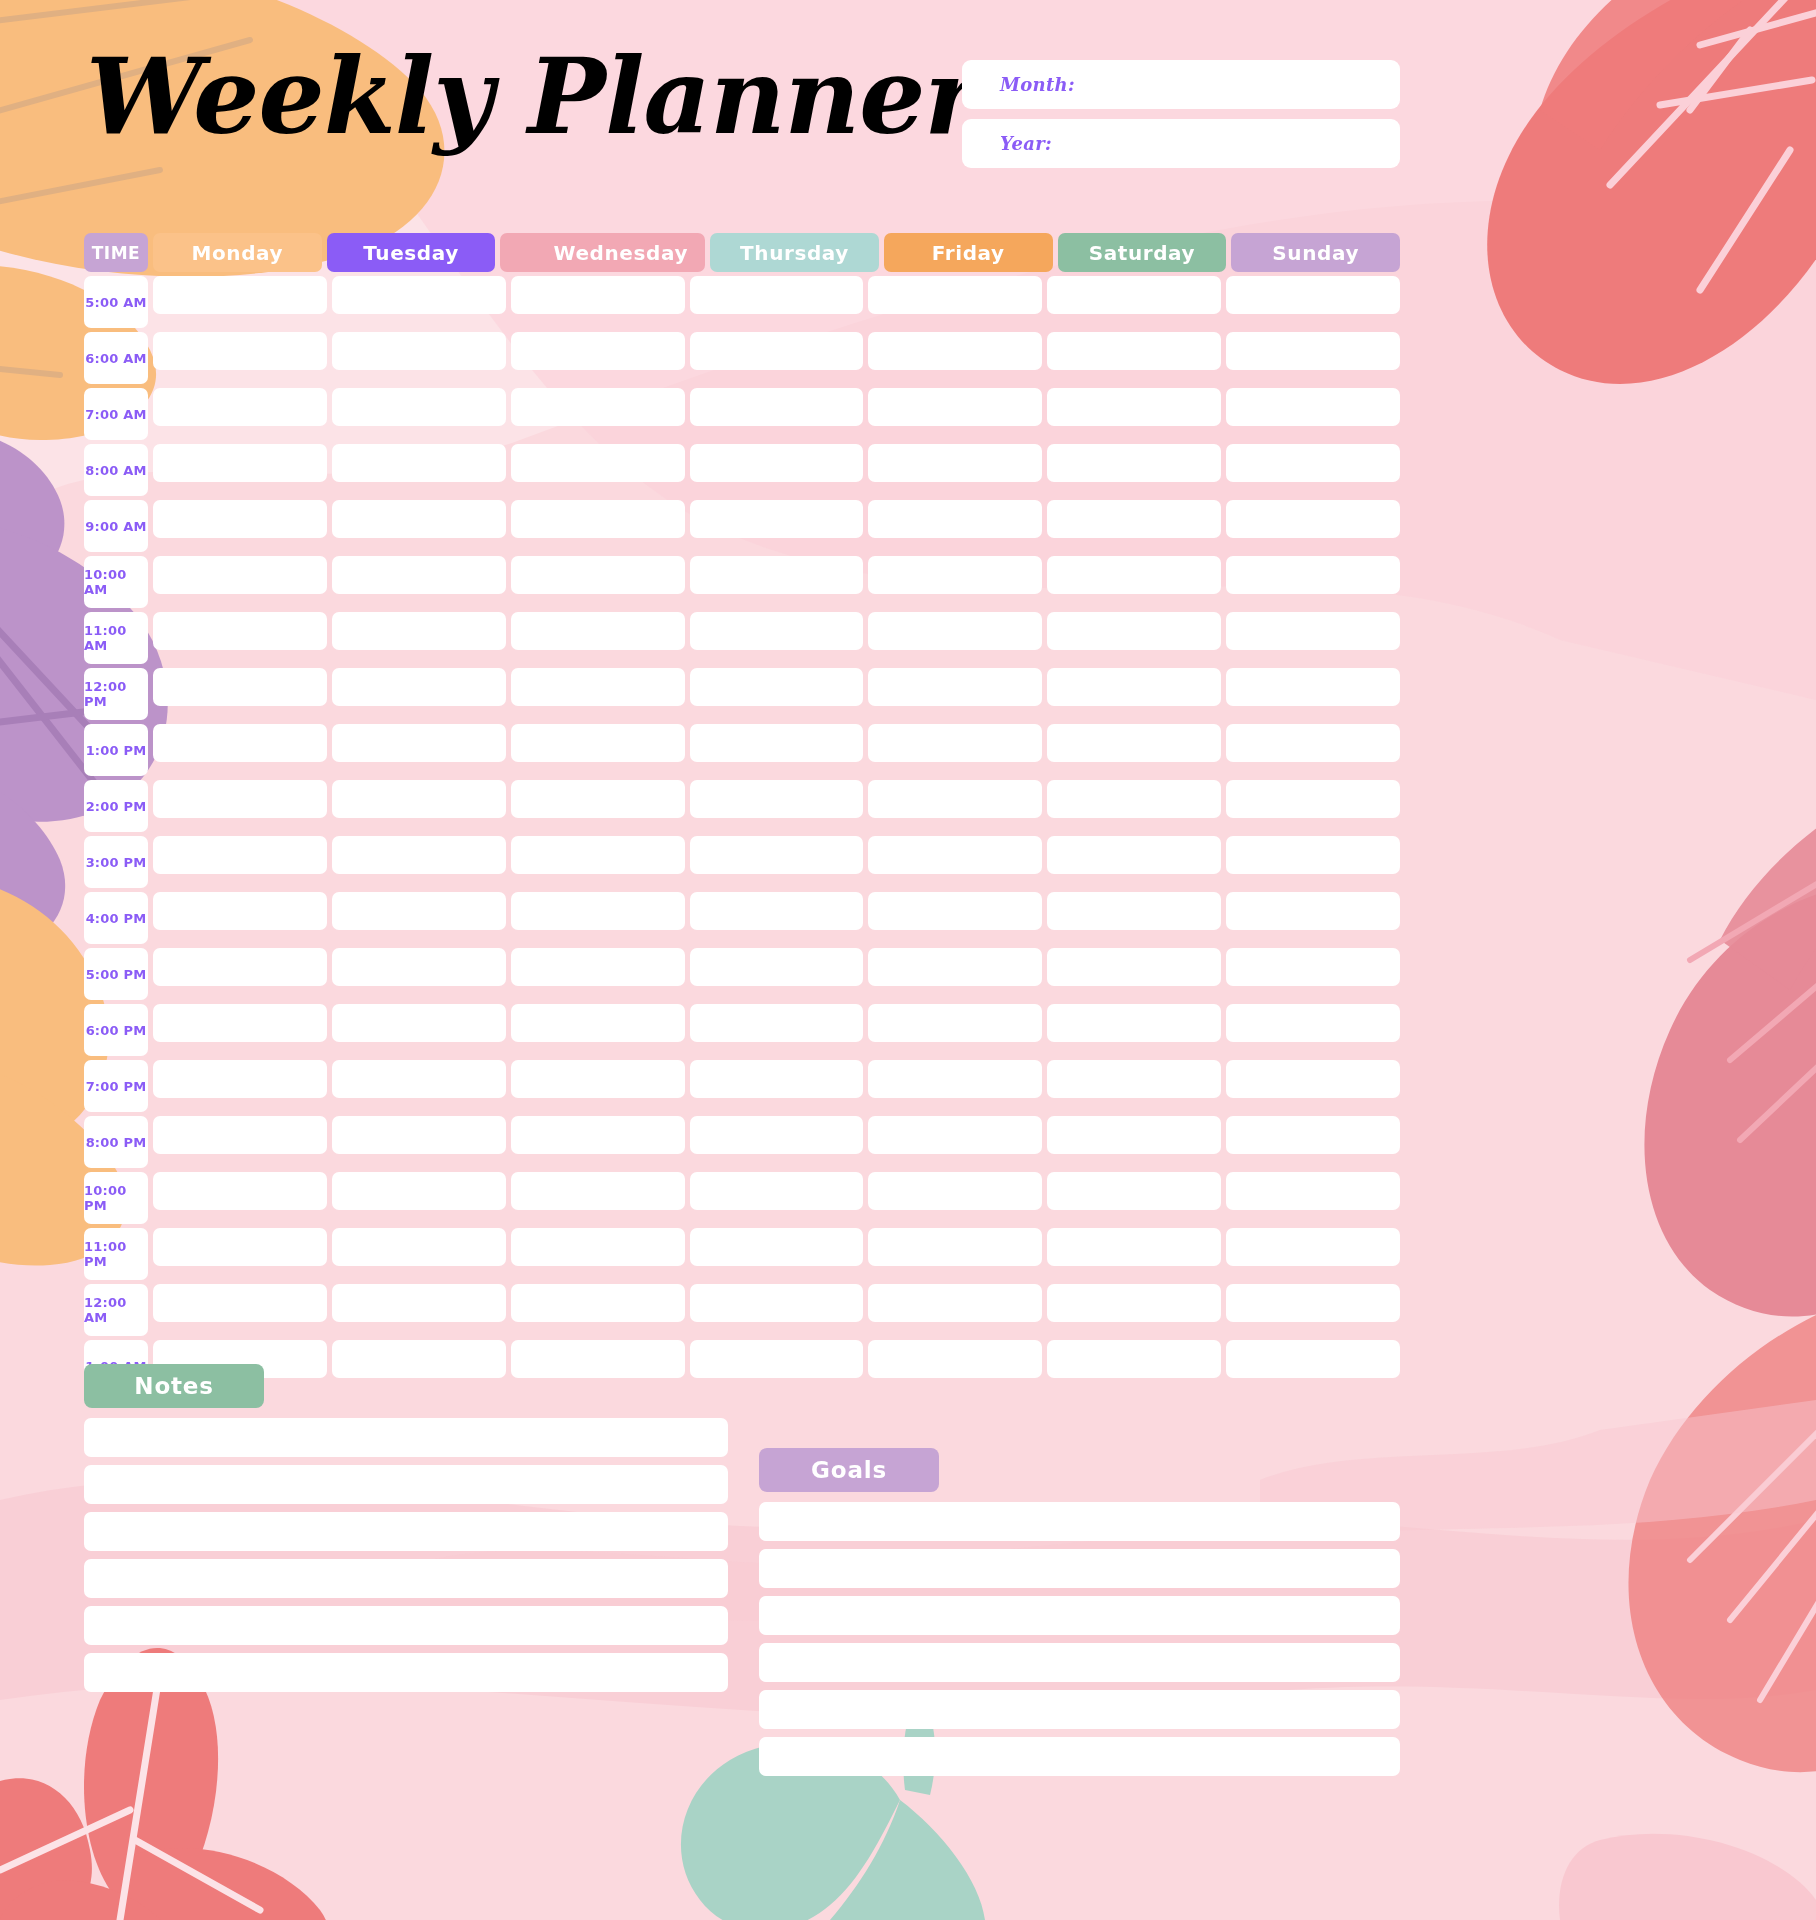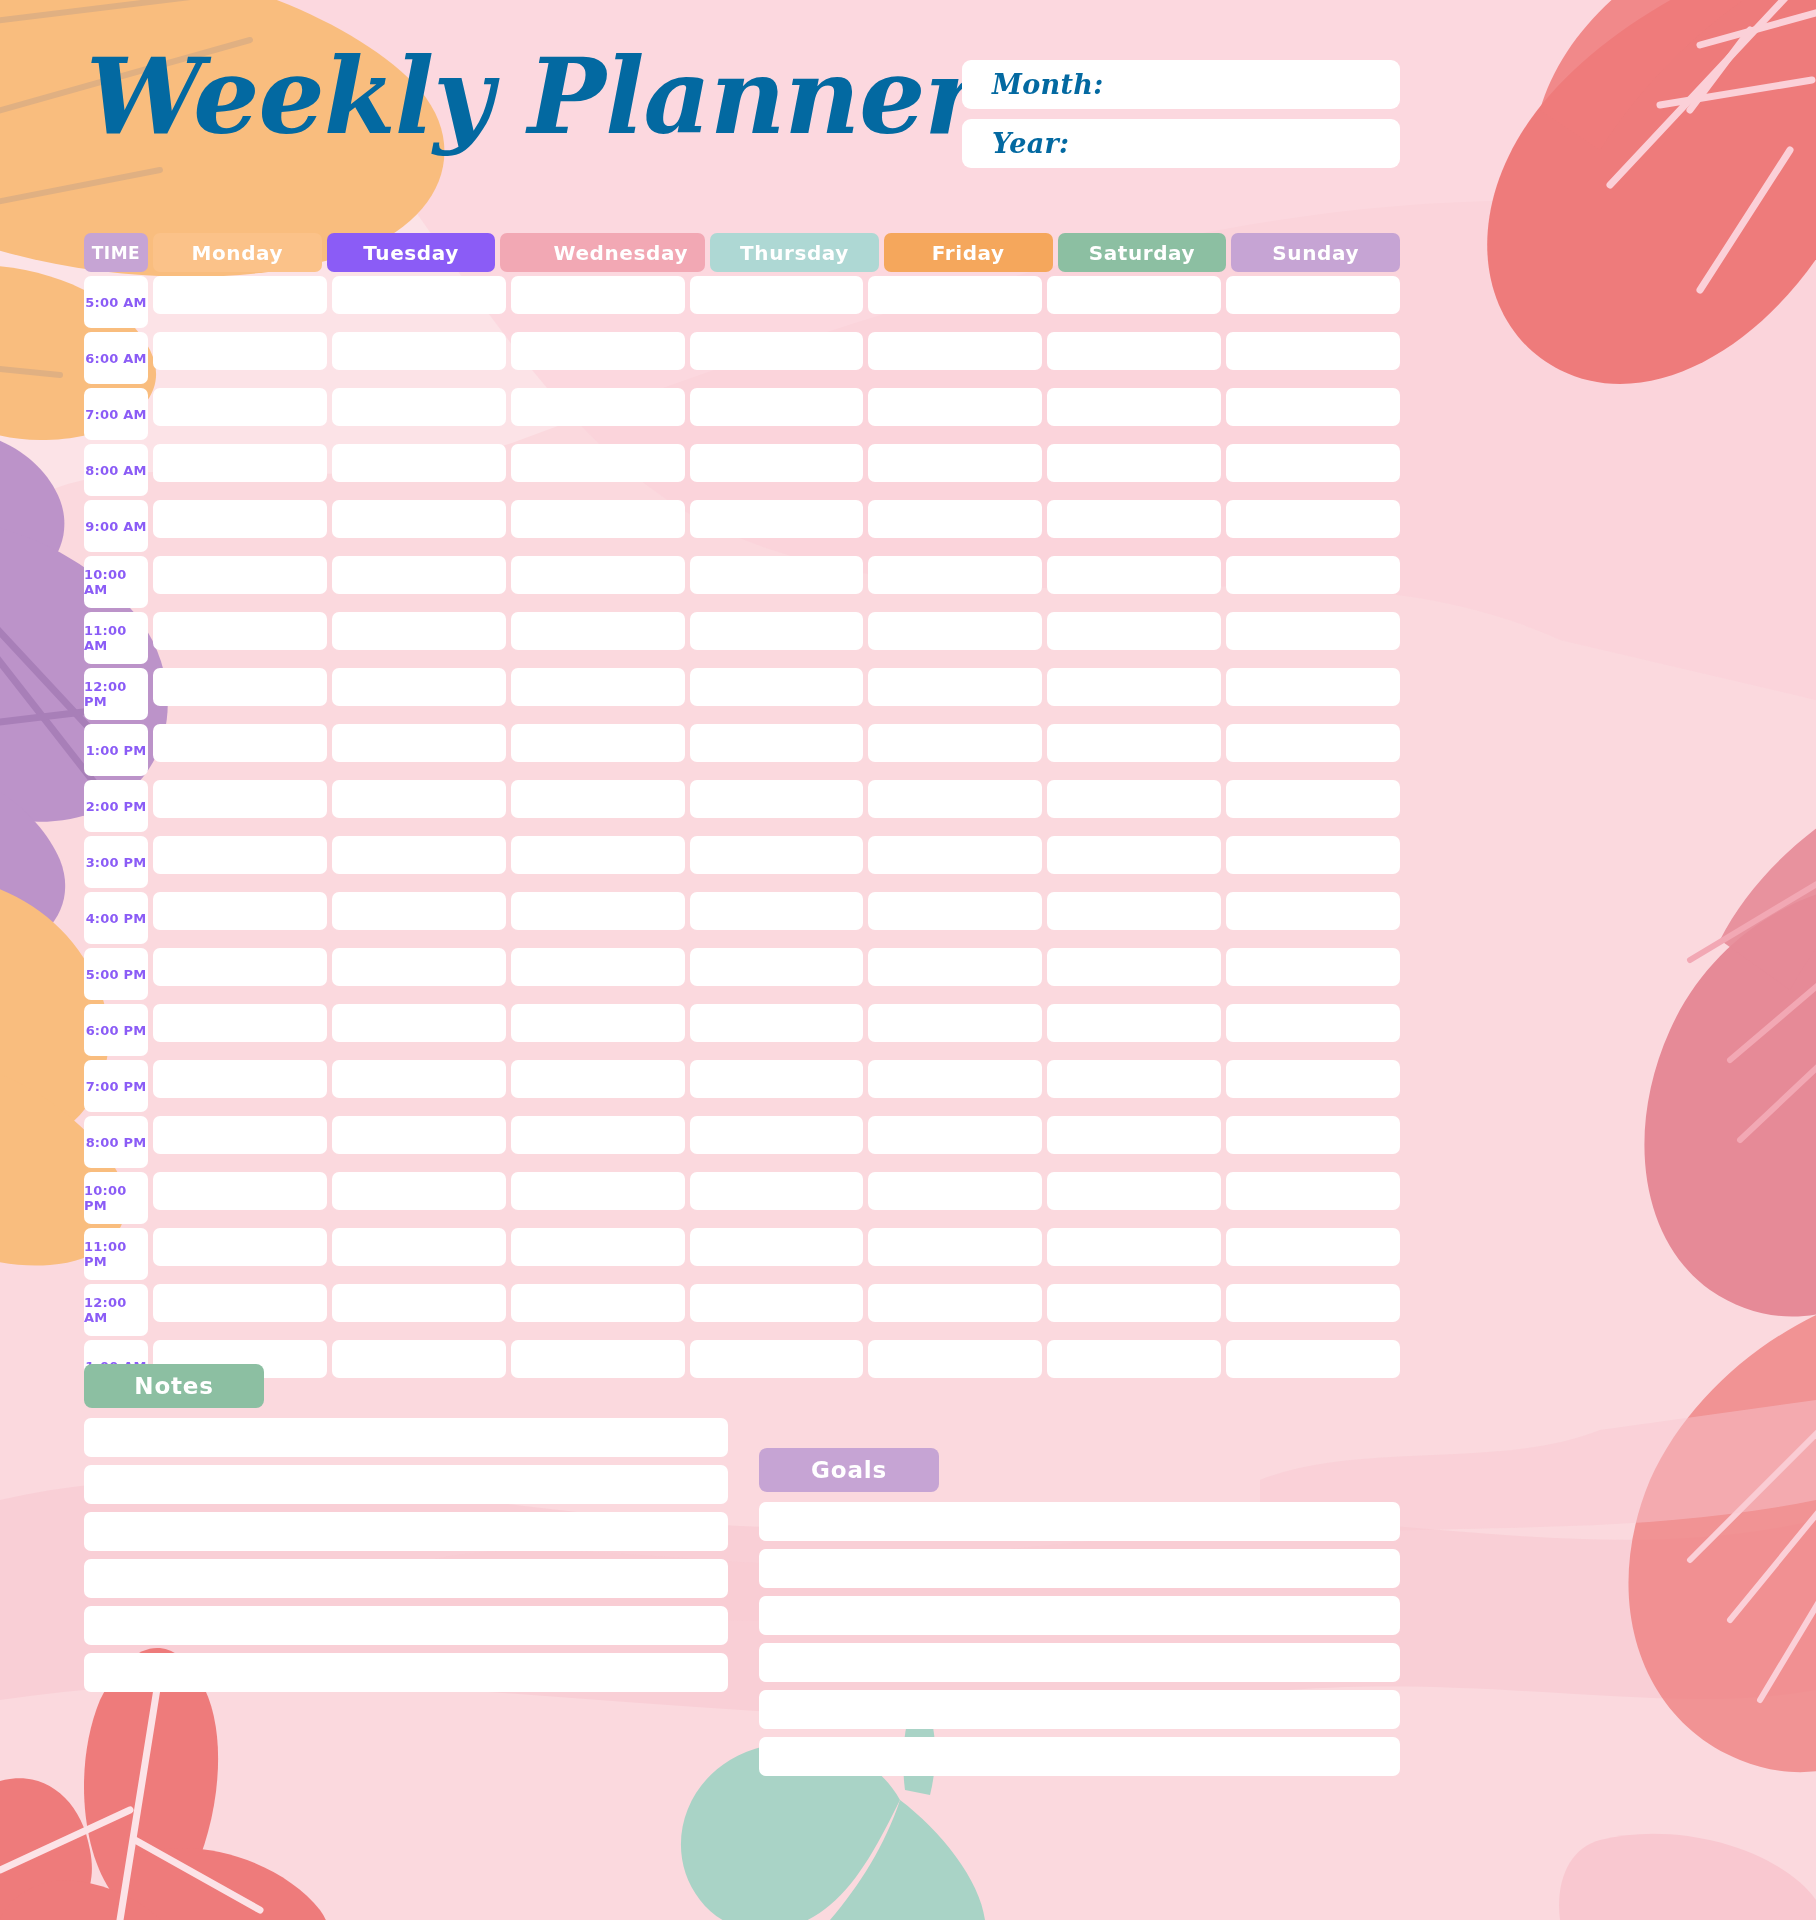--- a/index.html
+++ b/index.html
@@ -36,40 +36,40 @@
   
   .title {
     position: absolute;
     left: 86px;
     top: 42px;
     font-family: "DejaVu Serif", "Liberation Serif", serif;
     font-weight: bold;
     font-style: italic;
     font-size: 104px;
     line-height: 1.05;
-    color: #0369a1;
+    color: #000000;
     letter-spacing: -1px;
     white-space: nowrap;
   }
 
   
   .field-box {
     position: absolute;
     background: #ffffff;
     border-radius: 9px;
     display: flex;
     align-items: center;
   }
   .field-label {
     font-family: "DejaVu Serif", "Liberation Serif", serif;
     font-weight: bold;
     font-style: italic;
-    font-size: 27px;
-    color: #0369a1;
-    padding-left: 30px;
+    font-size: 18px;
+    color: #8b5cf6;
+    padding-left: 38px;
     letter-spacing: 0.3px;
   }
   #month-field { left: 962px; top: 60px;  width: 438px; height: 49px; }
   #year-field  { left: 962px; top: 119px; width: 438px; height: 49px; }
 
   
   #planner-grid {
     position: absolute;
     left: 84px;
     top: 233px;

